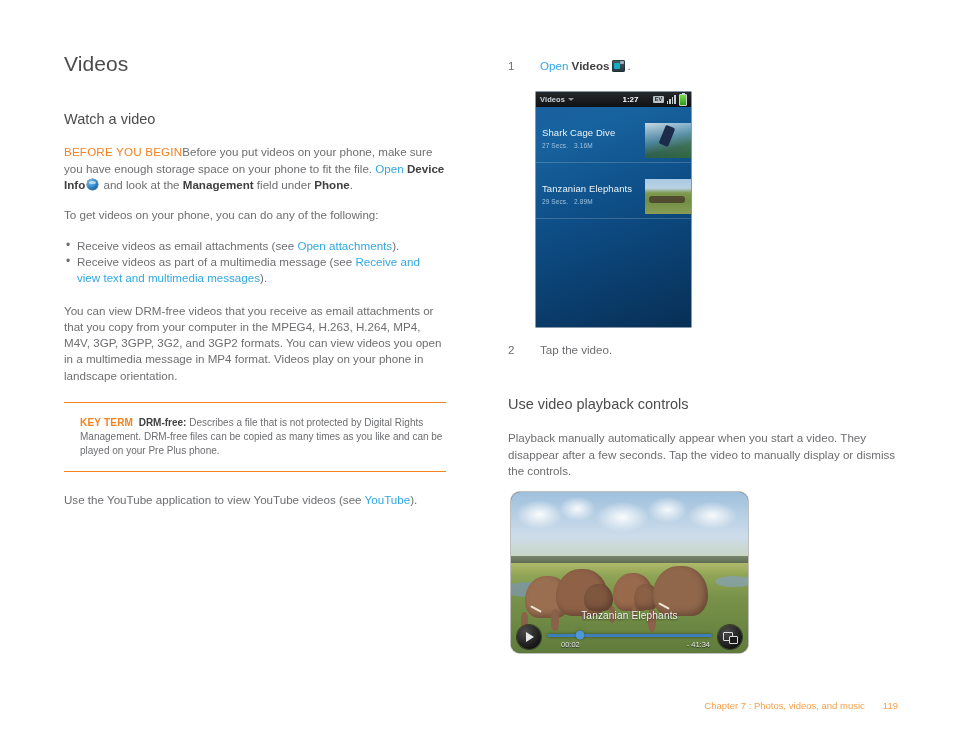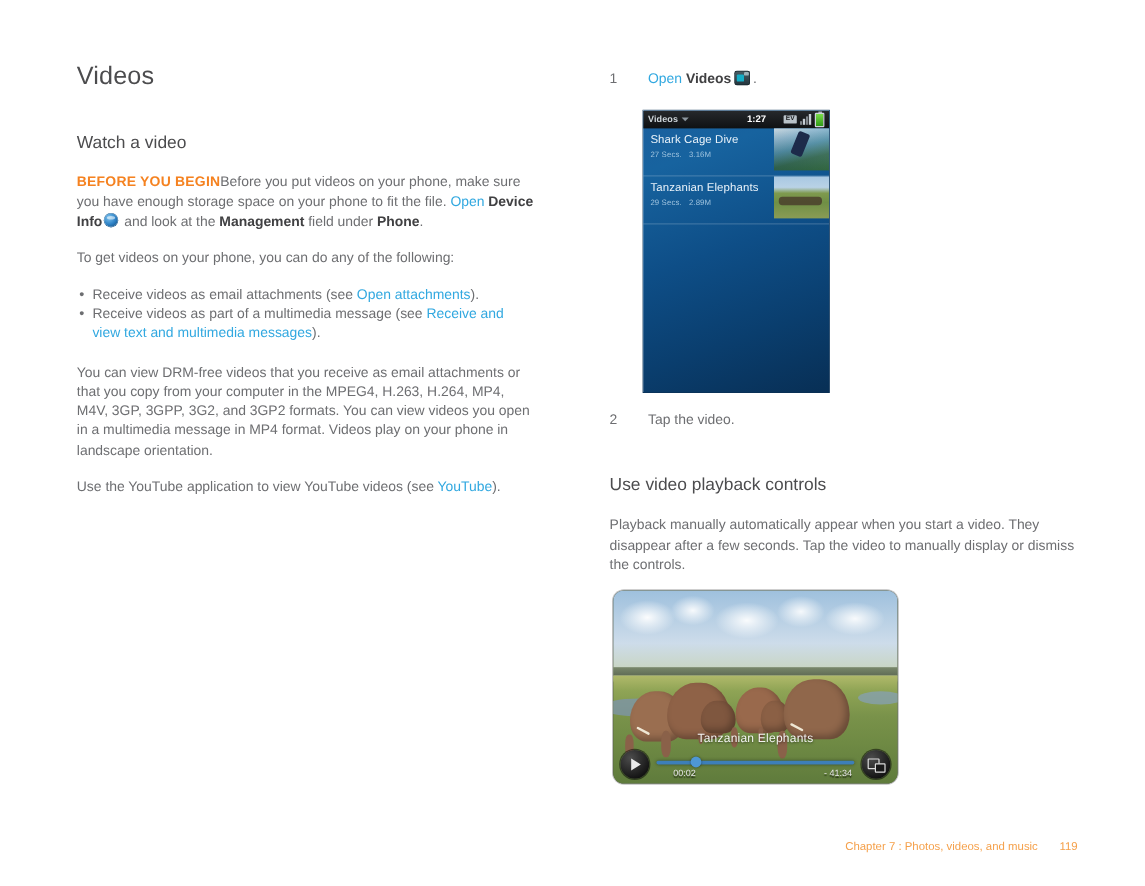--- a/index.html
+++ b/index.html
@@ -43,21 +43,21 @@
     line-height: 1.2;
   }
   p.body, .body {
     font-size: 11.6px;
     line-height: 16.3px;
     color: #6d6e71;
     margin: 0 0 14px 0;
   }
   .lead-label {
     color: #f58220;
-    font-weight: bold;
+    font-weight: normal;
     letter-spacing: .2px;
   }
   b, strong { color: #404042; font-weight: bold; }
   .lnk { color: #31a8e0; }
   ul.bullets {
     list-style: none;
     margin: 0 0 16px 0;
     padding: 0;
   }
   ul.bullets li {
@@ -243,20 +243,21 @@
     top: -2px; left: 1.5px;
     width: 3px; height: 1.2px;
     background: #cdd4d9;
   }
 
   .vrow {
     position: relative;
     height: 35px;
     border-bottom: .7px solid rgba(255,255,255,.18);
     padding: 4px 0 0 6px;
+    margin-top: 16px;
   }
   .vrow .vtitle {
     color: #eaf3fa;
     font-size: 9.5px;
     line-height: 12px;
     letter-spacing: .1px;
   }
   .vrow .vmeta {
     color: #9dc2de;
     font-size: 6.5px;
@@ -505,20 +506,23 @@
 
     <p class="body">To get videos on your phone, you can do any of the following:</p>
 
     <ul class="bullets">
       <li><span>Receive videos as email attachments (see </span><span class="lnk">Open attachments</span><span>).</span></li>
       <li><span>Receive videos as part of a multimedia message (see </span><span class="lnk">Receive and view text and multimedia messages</span><span>).</span></li>
     </ul>
 
     <p class="body">You can view DRM-free videos that you receive as email attachments or that you copy from your computer in the MPEG4, H.263, H.264, MP4, M4V, 3GP, 3GPP, 3G2, and 3GP2 formats. You can view videos you open in a multimedia message in MP4 format. Videos play on your phone in landscape orientation.</p>
 
+    <div class="keyterm">
+      <p class="kt-text"><span class="kt-label">KEY TERM</span>&nbsp;&nbsp;<span class="kt-term">DRM-free:</span><span> Describes a file that is not protected by Digital Rights Management. DRM-free files can be copied as many times as you like and can be played on your Pre Plus phone.</span></p>
+    </div>
 
     <p class="body"><span>Use the YouTube application to view YouTube videos (see </span><span class="lnk">YouTube</span><span>).</span></p>
 
   </div>
 
   <div class="col-right">
 
     <div class="step">
       <span class="num">1</span><span class="lnk">Open</span> <b>Videos</b><span class="icon-videos"></span><span>.</span>
     </div>

